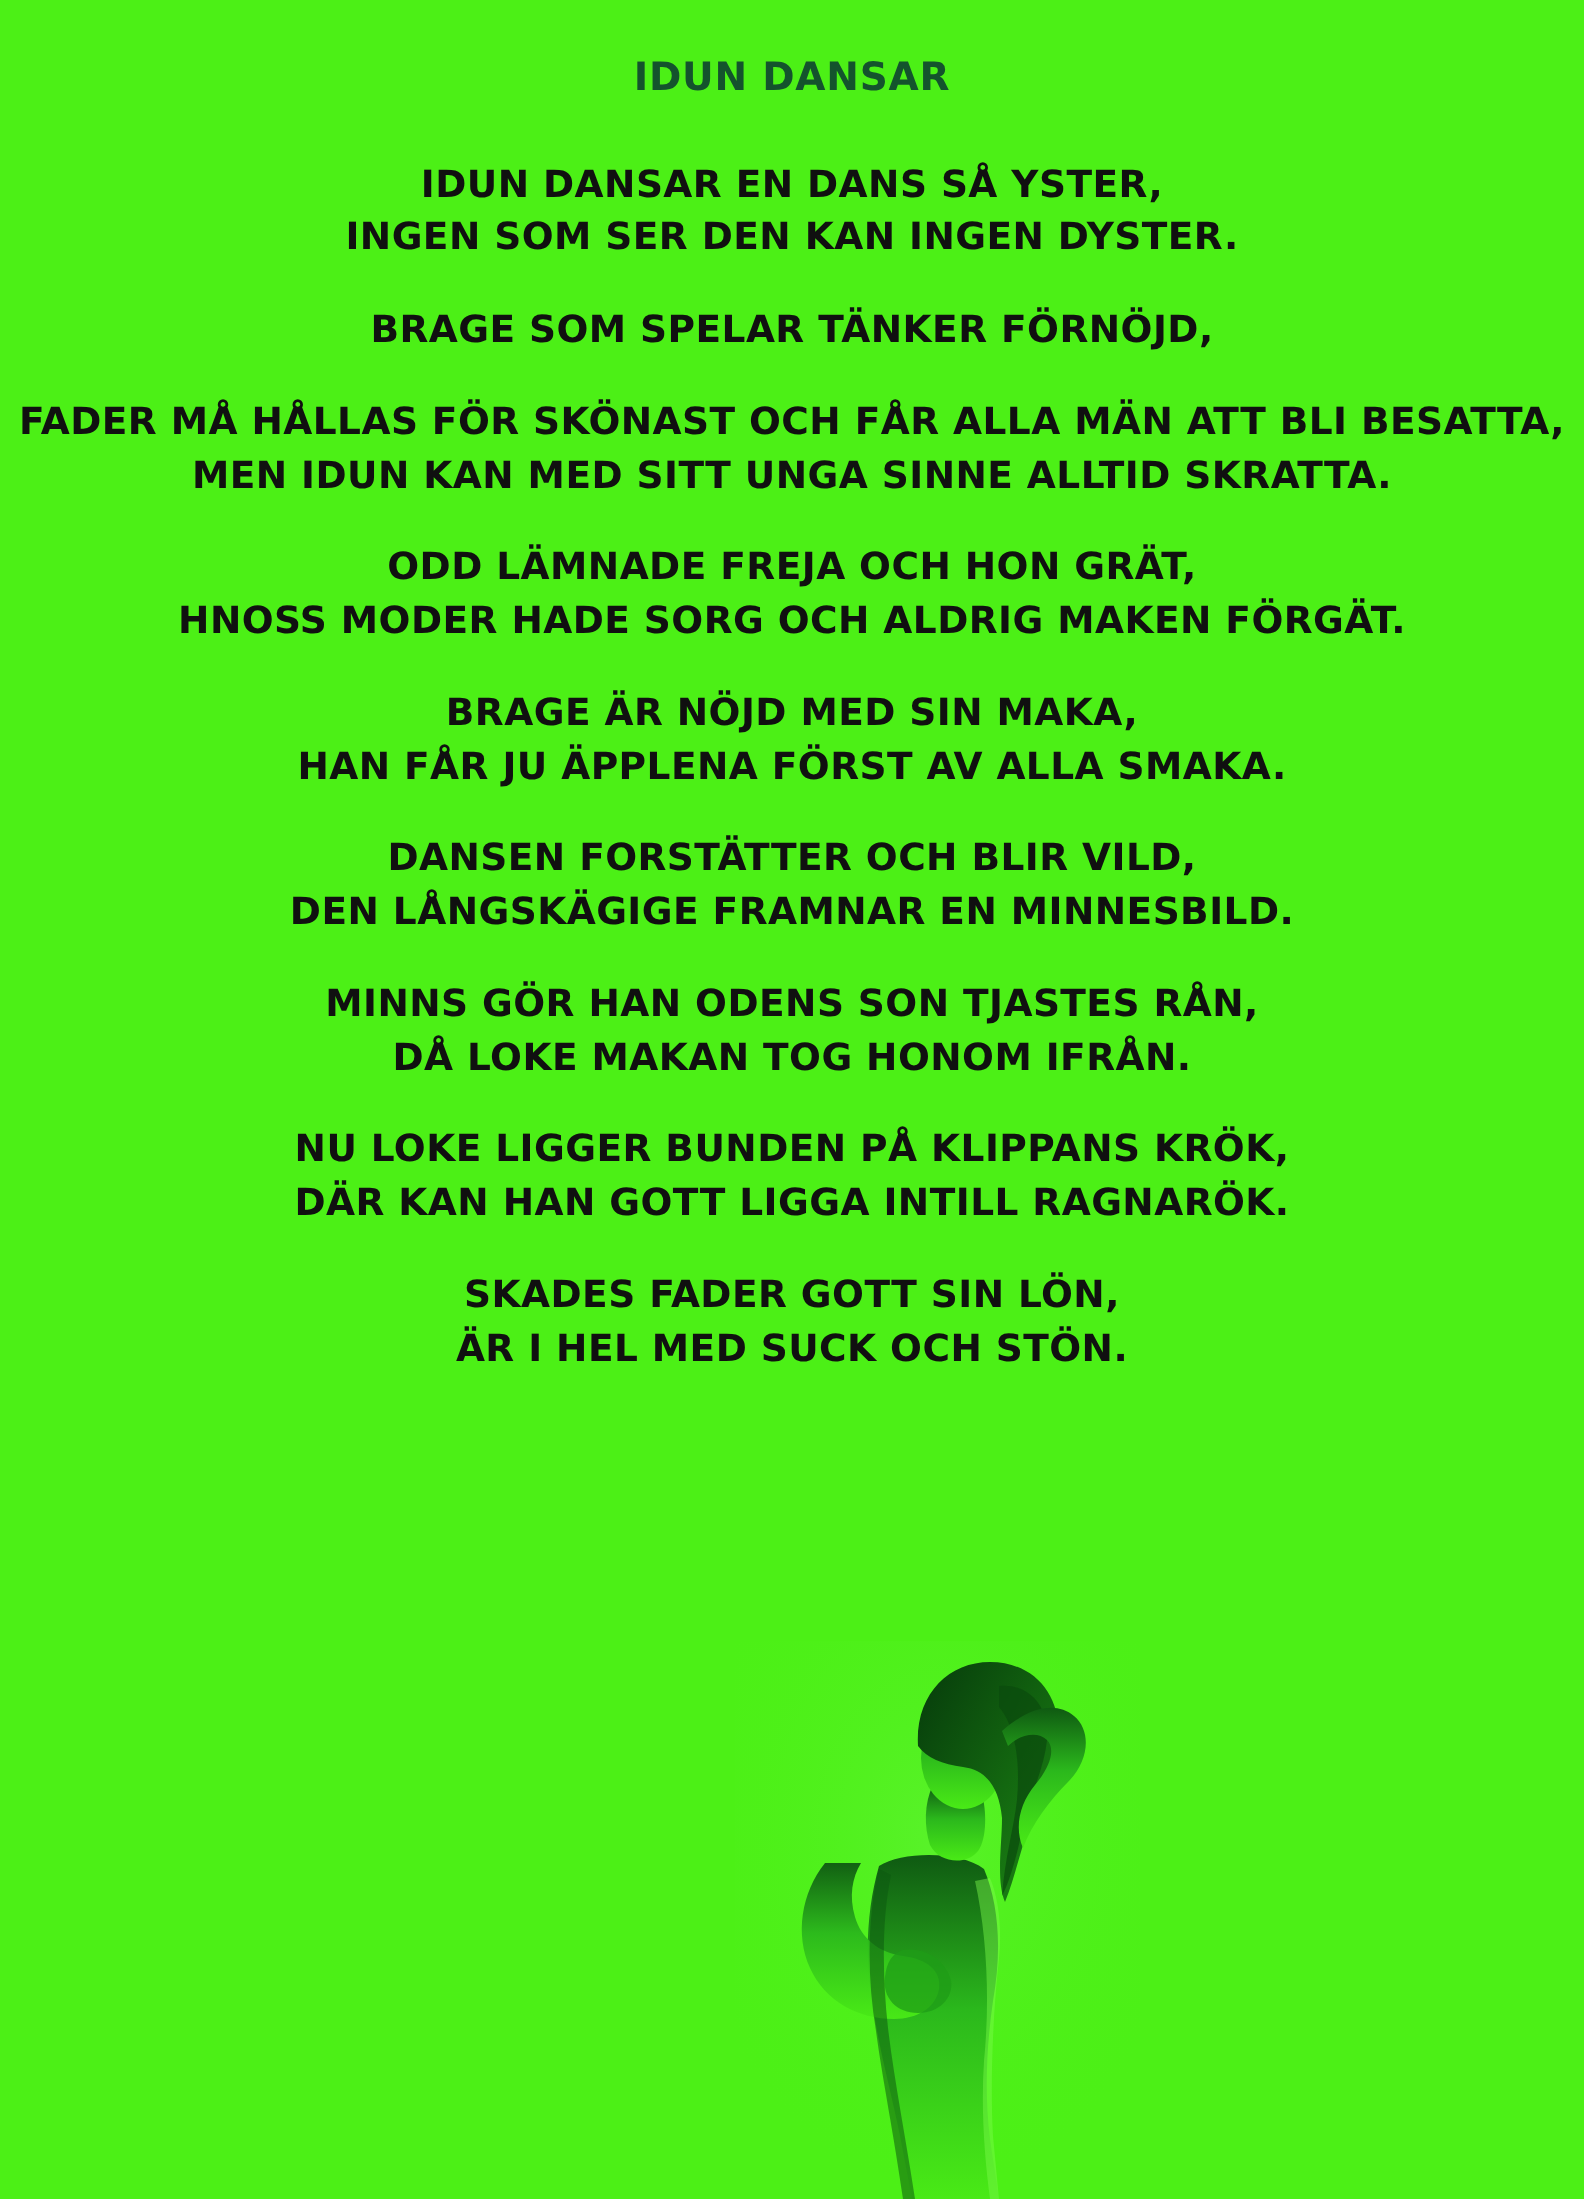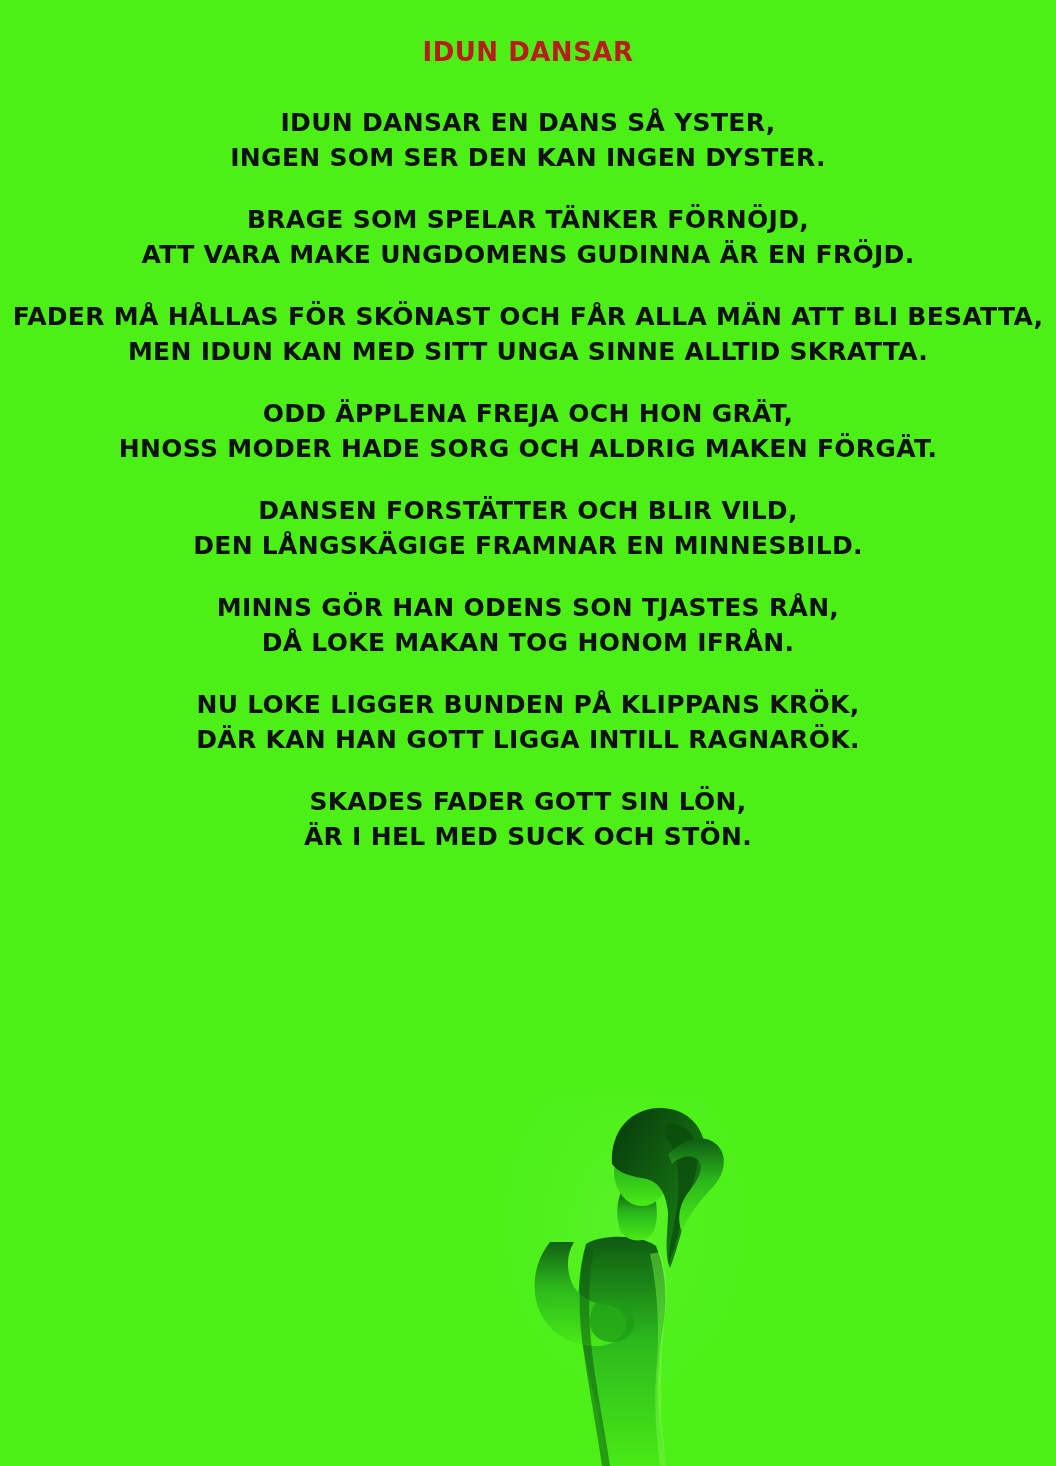--- a/index.html
+++ b/index.html
@@ -17,21 +17,21 @@
   .page {
     position: relative;
     width: 1056px;
     height: 1466px;
     box-sizing: border-box;
   }
   .poem-title {
     text-align: center;
     font-size: 26px;
     font-weight: bold;
-    color: #b91c1c;
+    color: #14532d;
     letter-spacing: 0.5px;
     padding-top: 38px;
     line-height: 1.1;
   }
   .poem-body {
     margin-top: 38px;
   }
   .stanza {
     text-align: center;
     margin-bottom: 26px;
@@ -72,33 +72,36 @@
 
   <div class="poem-body">
 
     <div class="stanza">
       <div class="line">IDUN DANSAR EN DANS SÅ YSTER,</div>
       <div class="line">INGEN SOM SER DEN KAN INGEN DYSTER.</div>
     </div>
 
     <div class="stanza">
       <div class="line">BRAGE SOM SPELAR TÄNKER FÖRNÖJD,</div>
-      <div class="line">ATT VARA MAKE UNGDOMENS GUDINNA ÄR EN FRÖJD.</div>
     </div>
 
     <div class="stanza">
       <div class="line">FADER MÅ HÅLLAS FÖR SKÖNAST OCH FÅR ALLA MÄN ATT BLI BESATTA,</div>
       <div class="line">MEN IDUN KAN MED SITT UNGA SINNE ALLTID SKRATTA.</div>
     </div>
 
     <div class="stanza">
-      <div class="line">ODD ÄPPLENA FREJA OCH HON GRÄT,</div>
+      <div class="line">ODD LÄMNADE FREJA OCH HON GRÄT,</div>
       <div class="line">HNOSS MODER HADE SORG OCH ALDRIG MAKEN FÖRGÄT.</div>
     </div>
 
+    <div class="stanza">
+      <div class="line">BRAGE ÄR NÖJD MED SIN MAKA,</div>
+      <div class="line">HAN FÅR JU ÄPPLENA FÖRST AV ALLA SMAKA.</div>
+    </div>
 
     <div class="stanza">
       <div class="line">DANSEN FORSTÄTTER OCH BLIR VILD,</div>
       <div class="line">DEN LÅNGSKÄGIGE FRAMNAR EN MINNESBILD.</div>
     </div>
 
     <div class="stanza">
       <div class="line">MINNS GÖR HAN ODENS SON TJASTES RÅN,</div>
       <div class="line">DÅ LOKE MAKAN TOG HONOM IFRÅN.</div>
     </div>

